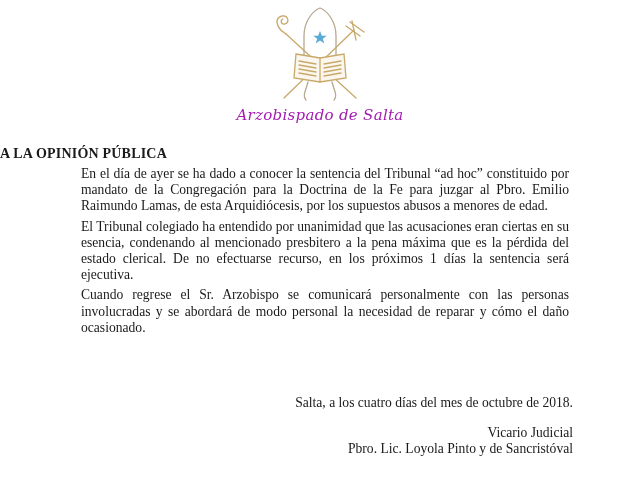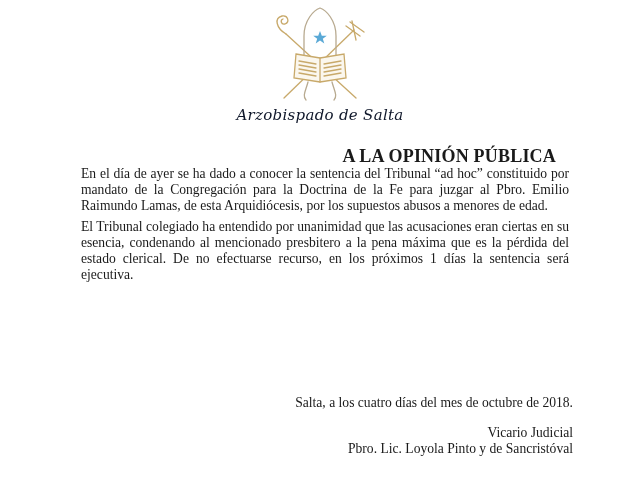--- a/index.html
+++ b/index.html
@@ -24,31 +24,31 @@
     }
     .logo-caption {
       position: absolute;
       left: 0;
       width: 640px;
       top: 106px;
       text-align: center;
       font-family: "DejaVu Serif", serif;
       font-style: italic;
       font-size: 15px;
-      color: #0f172a;
+      color: #a21caf;
       letter-spacing: 0.3px;
     }
     .title {
       position: absolute;
       left: 0;
       width: 556px;
       top: 146px;
-      text-align: right;
+      text-align: left;
       font-weight: bold;
-      font-size: 18px;
+      font-size: 14px;
       letter-spacing: 0.2px;
     }
     .body-text {
       position: absolute;
       left: 77px;
       width: 496px;
       top: 162px;
       font-size: 13.6px;
       line-height: 16.2px;
     }
@@ -108,20 +108,21 @@
   </svg>
 </div>
 
 <div class="logo-caption">Arzobispado de Salta</div>
 
 <div class="title">A LA OPINIÓN PÚBLICA</div>
 
 <div class="body-text">
   <p>En el día de ayer se ha dado a conocer la sentencia del Tribunal “ad hoc” constituido por mandato de la Congregación para la Doctrina de la Fe para juzgar al Pbro. Emilio Raimundo Lamas, de esta Arquidiócesis, por los supuestos abusos a menores de edad.</p>
   <p>El Tribunal colegiado ha entendido por unanimidad que las acusaciones eran ciertas en su esencia, condenando al mencionado presbitero a la pena máxima que es la pérdida del estado clerical. De no efectuarse recurso, en los próximos 1 días la sentencia será ejecutiva.</p>
+  <p>Cuando regrese el Sr. Arzobispo se comunicará personalmente con las personas involucradas y se abordará de modo personal la necesidad de reparar y cómo el daño ocasionado.</p>
 </div>
 
 <div class="date-line">Salta, a los cuatro días del mes de octubre de 2018.</div>
 
 <div class="sig-block">
   <div>Vicario Judicial</div>
   <div>Pbro. Lic. Loyola Pinto y de Sancristóval</div>
 </div>
 
 </body></html>

